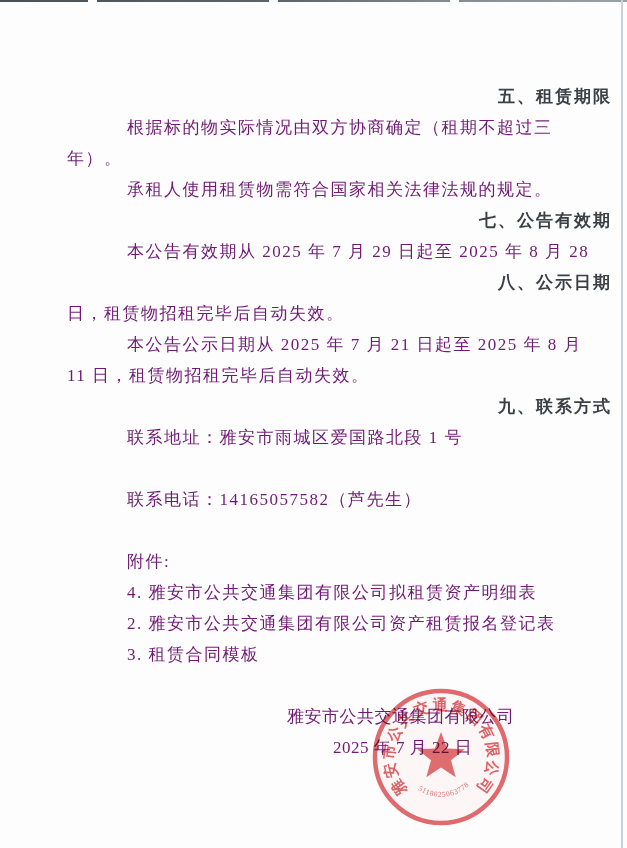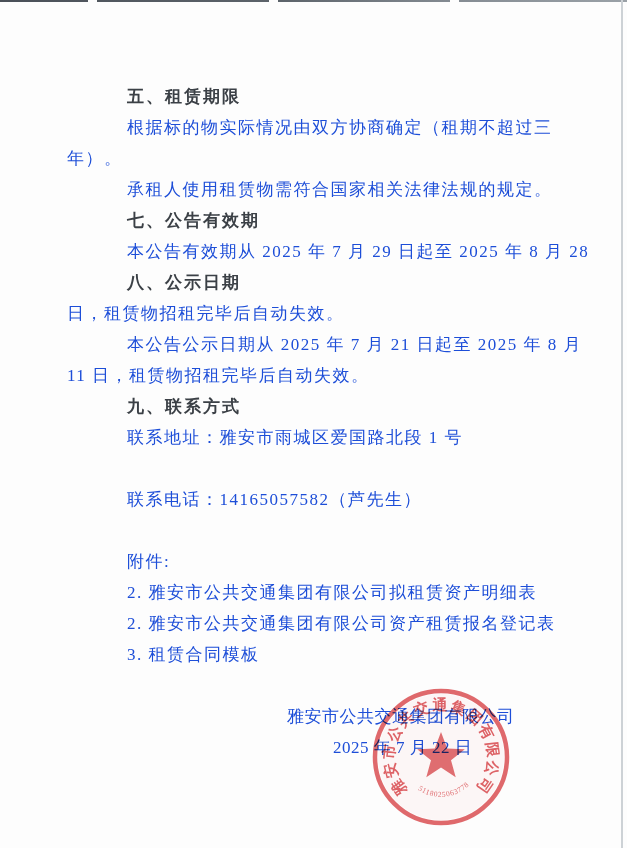--- a/index.html
+++ b/index.html
@@ -26,27 +26,28 @@
     position:absolute;top:0;right:4px;width:2px;height:848px;
     background:#cdd2d6;
   }
   .doc{
     position:absolute;left:67px;top:81px;width:545px;
   }
   .line{
     height:31px;line-height:31px;
     font-size:17px;letter-spacing:1.5px;
     white-space:nowrap;
-    color:#1d4ed8;
+    color:#701a75;
   }
   .heading{
     font-family:"Liberation Sans", sans-serif;
     font-weight:700;
     color:#3b4046;
     letter-spacing:2px;
+    text-align:right;
   }
   .ind{padding-left:60px;}
   .sig-company{padding-left:220px;letter-spacing:0.5px;}
   .sig-date{padding-left:266px;letter-spacing:0.5px;}
   .seal{
     position:absolute;left:369px;top:685px;width:146px;height:146px;
     mix-blend-mode:multiply;
   }
 </style>
 </head>
@@ -71,21 +72,21 @@
     <div class="line ind">本公告公示日期从 2025 年 7 月 21 日起至 2025 年 8 月</div>
     <div class="line">11 日，租赁物招租完毕后自动失效。</div>
 
     <div class="line heading ind">九、联系方式</div>
     <div class="line ind">联系地址：雅安市雨城区爱国路北段 1 号</div>
     <div class="line"></div>
     <div class="line ind">联系电话：14165057582（芦先生）</div>
     <div class="line"></div>
 
     <div class="line ind">附件:</div>
-    <div class="line ind">2. 雅安市公共交通集团有限公司拟租赁资产明细表</div>
+    <div class="line ind">4. 雅安市公共交通集团有限公司拟租赁资产明细表</div>
     <div class="line ind">2. 雅安市公共交通集团有限公司资产租赁报名登记表</div>
     <div class="line ind">3. 租赁合同模板</div>
     <div class="line"></div>
 
     <div class="line sig-company">雅安市公共交通集团有限公司</div>
     <div class="line sig-date">2025 年 7 月 22 日</div>
   </div>
 
   <svg class="seal" viewBox="0 0 146 146">
     <defs>

